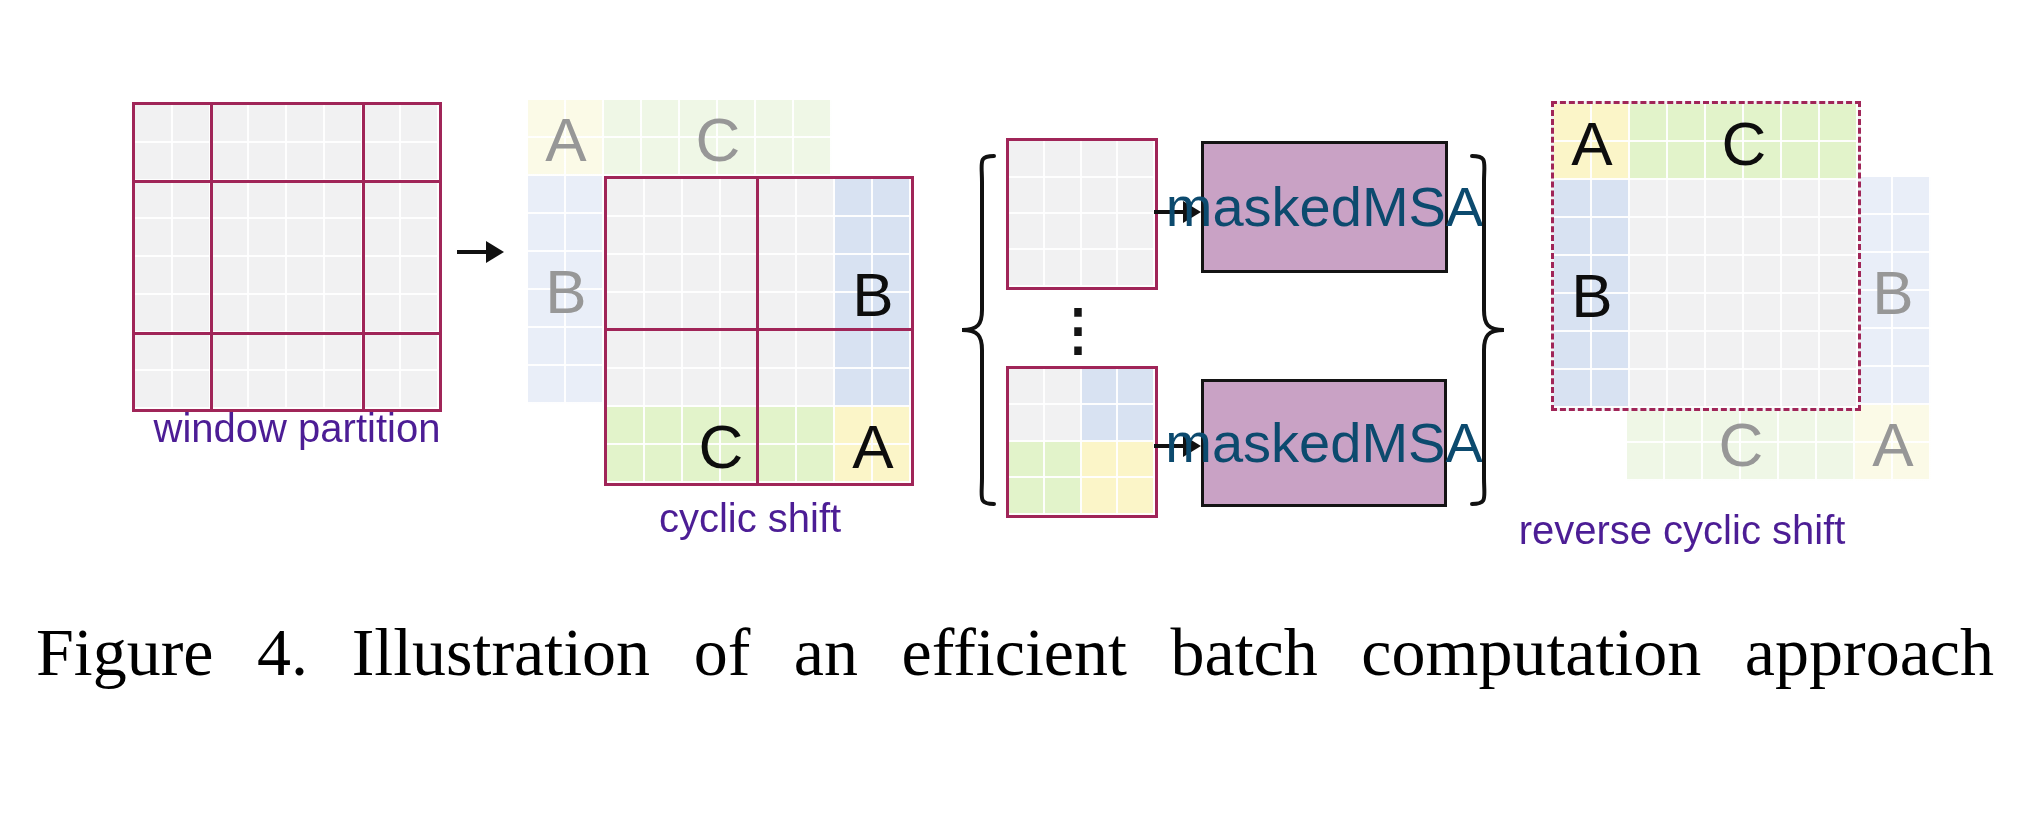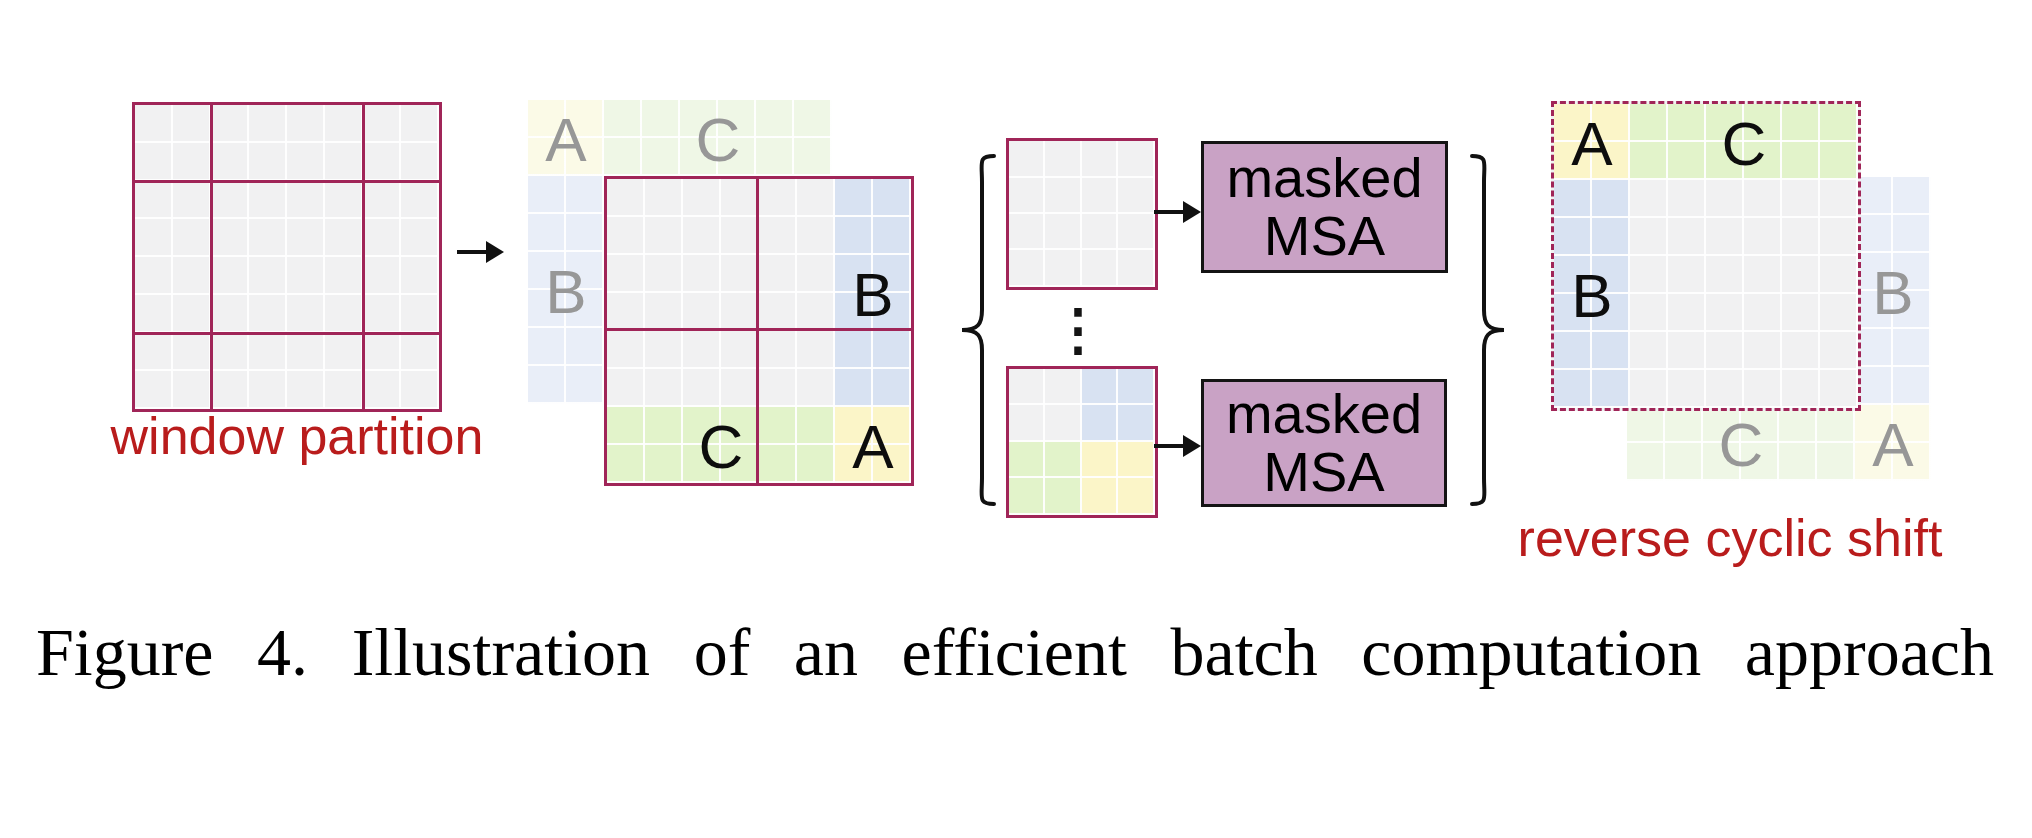--- a/index.html
+++ b/index.html
@@ -14,26 +14,26 @@
   .cellsB{position:absolute;inset:0;pointer-events:none;background-image:
     repeating-linear-gradient(to right, transparent 0, transparent 34.5px, rgba(255,255,255,.95) 34.5px, rgba(255,255,255,.95) 36.5px),
     repeating-linear-gradient(to bottom, transparent 0, transparent 34.5px, rgba(255,255,255,.95) 34.5px, rgba(255,255,255,.95) 36.5px);}
   .region{position:absolute;}
   .mline{position:absolute;background:#a02558;}
   .letter{position:absolute;font-size:62px;line-height:1;color:#0d0d0d;
           transform:translate(-50%,-50%);}
   .letter.ghost{color:#979797;}
 
   
-  .diag-label{position:absolute;font-size:52px;color:#b91c1c;text-align:center;white-space:nowrap;}
+  .diag-label{position:absolute;font-size:40px;color:#4c1d95;text-align:center;white-space:nowrap;}
 
   
   .msa{position:absolute;background:#c9a2c5;border:3px solid #141414;box-sizing:border-box;
-       display:flex;flex-direction:column;align-items:center;justify-content:center;
-       font-size:56px;line-height:1.04;color:#000000;}
+       display:flex;flex-direction:row;align-items:center;justify-content:center;
+       font-size:56px;line-height:1.04;color:#0c4a6e;}
 
   .dots{position:absolute;font-size:56px;font-weight:700;color:#141414;text-align:center;line-height:1;}
 
   
   .caption{position:absolute;left:36px;top:610px;width:1958px;
            font-family:"Liberation Serif",serif;font-size:68px;color:#000;line-height:1.25;}
   .caption .l1{text-align:justify;text-align-last:justify;}
   .caption .l2{text-align:left;}
 
   svg{position:absolute;overflow:visible;}
@@ -71,20 +71,21 @@
     <div class="region" style="left:228px;top:0;width:76px;height:228px;background:#d8e2f2;"></div>
     <div class="region" style="left:0;top:228px;width:228px;height:76px;background:#e2f3ca;"></div>
     <div class="region" style="left:228px;top:228px;width:76px;height:76px;background:#fbf5c8;"></div>
     <div class="cellsA"></div>
     <div class="mline" style="left:149px;top:0;width:3px;height:304px;"></div>
     <div class="mline" style="top:149px;left:0;height:3px;width:304px;"></div>
     <span class="letter" style="left:266px;top:116px;">B</span>
     <span class="letter" style="left:114px;top:268px;">C</span>
     <span class="letter" style="left:266px;top:268px;">A</span>
   </div>
+  <div class="diag-label" style="left:540px;top:496px;width:420px;">cyclic shift</div>
 
   <svg style="left:952px;top:152px;" width="46" height="356" viewBox="0 0 46 356">
     <path d="M 42 4 C 26 4 30 10 30 30 L 30 158 C 30 172 26 178 10 178 C 26 178 30 184 30 198 L 30 326 C 30 346 26 352 42 352" fill="none" stroke="#111" stroke-width="4" stroke-linecap="round"></path>
   </svg>
 
   <div class="grid" style="left:1006px;top:138px;width:146px;height:146px;background:#f1f1f2;border:3px solid #a02558;">
     <div class="cellsB"></div>
   </div>
 
   <svg style="left:1152px;top:194px;" width="50" height="36" viewBox="0 0 50 36">
@@ -133,19 +134,19 @@
   <div class="grid" style="left:1551px;top:101px;width:304px;height:304px;background:#f1f1f2;border:3px dashed #a02558;z-index:2;">
     <div class="region" style="left:0;top:0;width:76px;height:76px;background:#fbf5c8;"></div>
     <div class="region" style="left:76px;top:0;width:228px;height:76px;background:#e2f3ca;"></div>
     <div class="region" style="left:0;top:76px;width:76px;height:228px;background:#d8e2f2;"></div>
     <div class="cellsA"></div>
     <span class="letter" style="left:38px;top:40px;">A</span>
     <span class="letter" style="left:190px;top:40px;">C</span>
     <span class="letter" style="left:38px;top:192px;">B</span>
   </div>
 
-  <div class="diag-label" style="left:1450px;top:508px;width:560px;">reverse cyclic shift</div>
+  <div class="diag-label" style="left:1402px;top:508px;width:560px;">reverse cyclic shift</div>
 
   <div class="caption">
     <div class="l1">Figure 4. Illustration of an efficient batch computation approach</div>
   </div>
 
 </div>
 
 </body></html>

